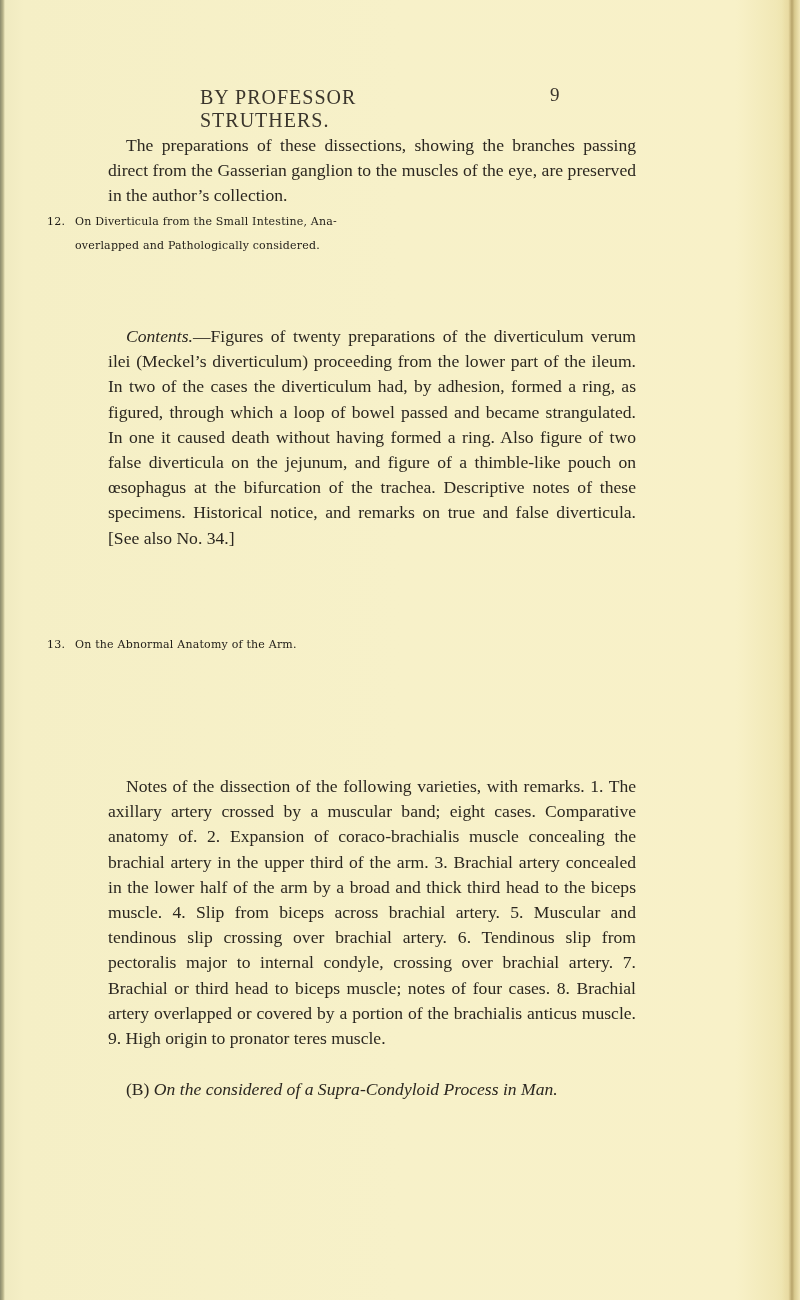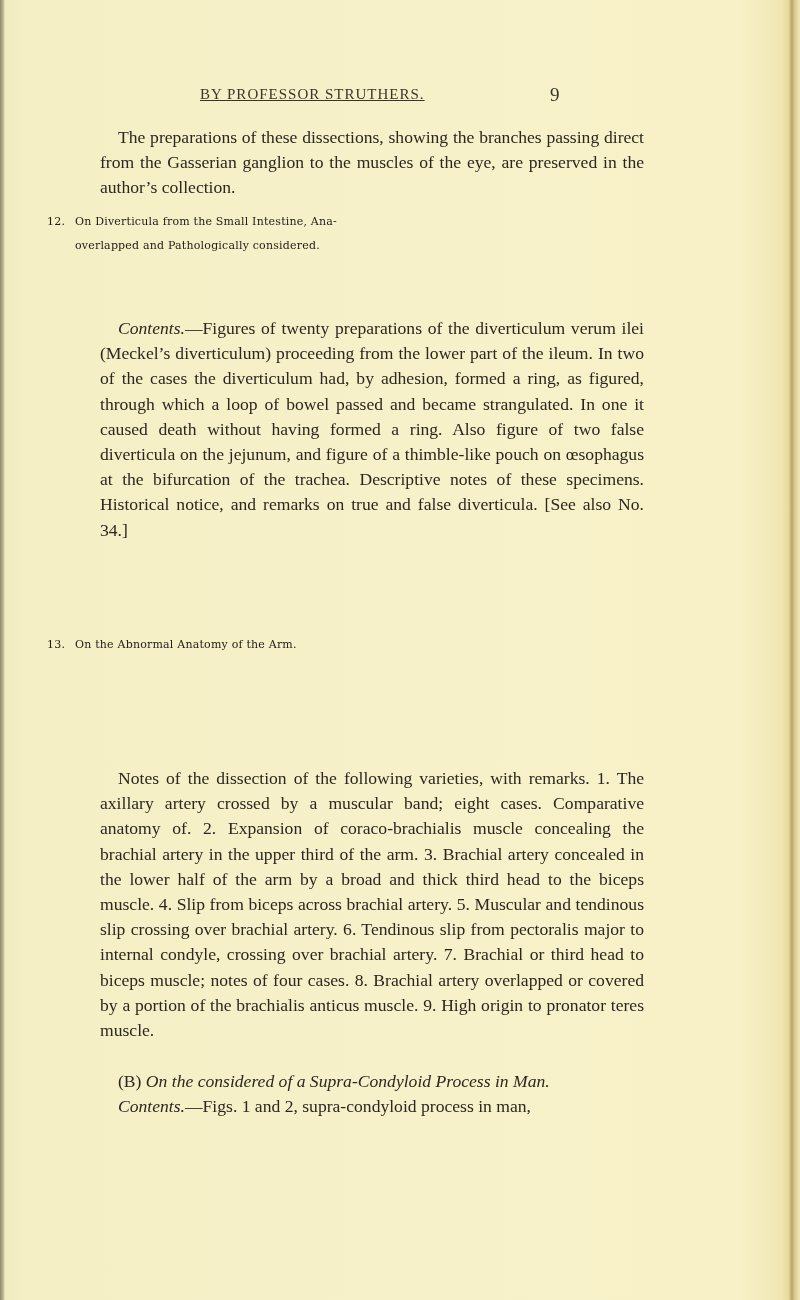--- a/index.html
+++ b/index.html
@@ -31,43 +31,42 @@
       position: absolute;
       right: 0; top: 0;
       width: 18px; height: 1300px;
       background: linear-gradient(90deg, transparent 0%, #e9dba3 35%, #b8a46a 55%, #d8c98e 70%, #f2e7b6 100%);
     }
     .running-head {
       position: absolute;
       top: 86px;
       left: 200px;
       width: 240px;
-      font-size: 15px;
+      font-size: 20px;
       letter-spacing: 1px;
       color: #3a352c;
-      text-decoration: underline;
     }
     .page-number {
       position: absolute;
       top: 84px;
       left: 550px;
       font-size: 19px;
       color: #3a352c;
     }
     .text-block {
       position: absolute;
       left: 100px;
       width: 544px;
       font-size: 17.6px;
       line-height: 25.2px;
       text-align: justify;
       color: #2b2720;
     }
     .para {
-      margin: 0;
+      margin: 8px;
       text-indent: 18px;
     }
     .item-heading {
       position: absolute;
       left: 47px;
       width: 600px;
       font-family: "DejaVu Serif", "Liberation Serif", serif;
       font-size: 11px;
       line-height: 24px;
       color: #1f1c17;
@@ -118,15 +117,14 @@
   </div>
 
 
 
   <div class="text-block" style="top:766px;">
     <p class="para">Notes of the dissection of the following varieties, with remarks.   1. The axillary artery crossed by a muscular band; eight cases.  Comparative anatomy of.   2. Expansion of coraco-brachialis muscle concealing the brachial artery in the upper third of the arm.   3. Brachial artery concealed in the lower half of the arm by a broad and thick third head to the biceps muscle.   4. Slip from biceps across brachial artery.   5. Muscular and tendinous slip crossing over brachial artery.   6. Tendinous slip from pectoralis major to internal condyle, crossing over brachial artery.   7. Brachial or third head to biceps muscle; notes of four cases.   8. Brachial artery overlapped or covered by a portion of the brachialis anticus muscle.   9. High origin to pronator teres muscle.</p>
   </div>
 
   <div class="text-block" style="top:1069px;">
     <p class="para"><span>(B) </span><em>On the considered of a Supra-Condyloid Process in Man.</em></p>
-    <p class="para"><em>Contents.</em><span>—Figs. 1 and 2, supra-condyloid process in man,</span></p>
   </div>
 </div>
 
 </body></html>

